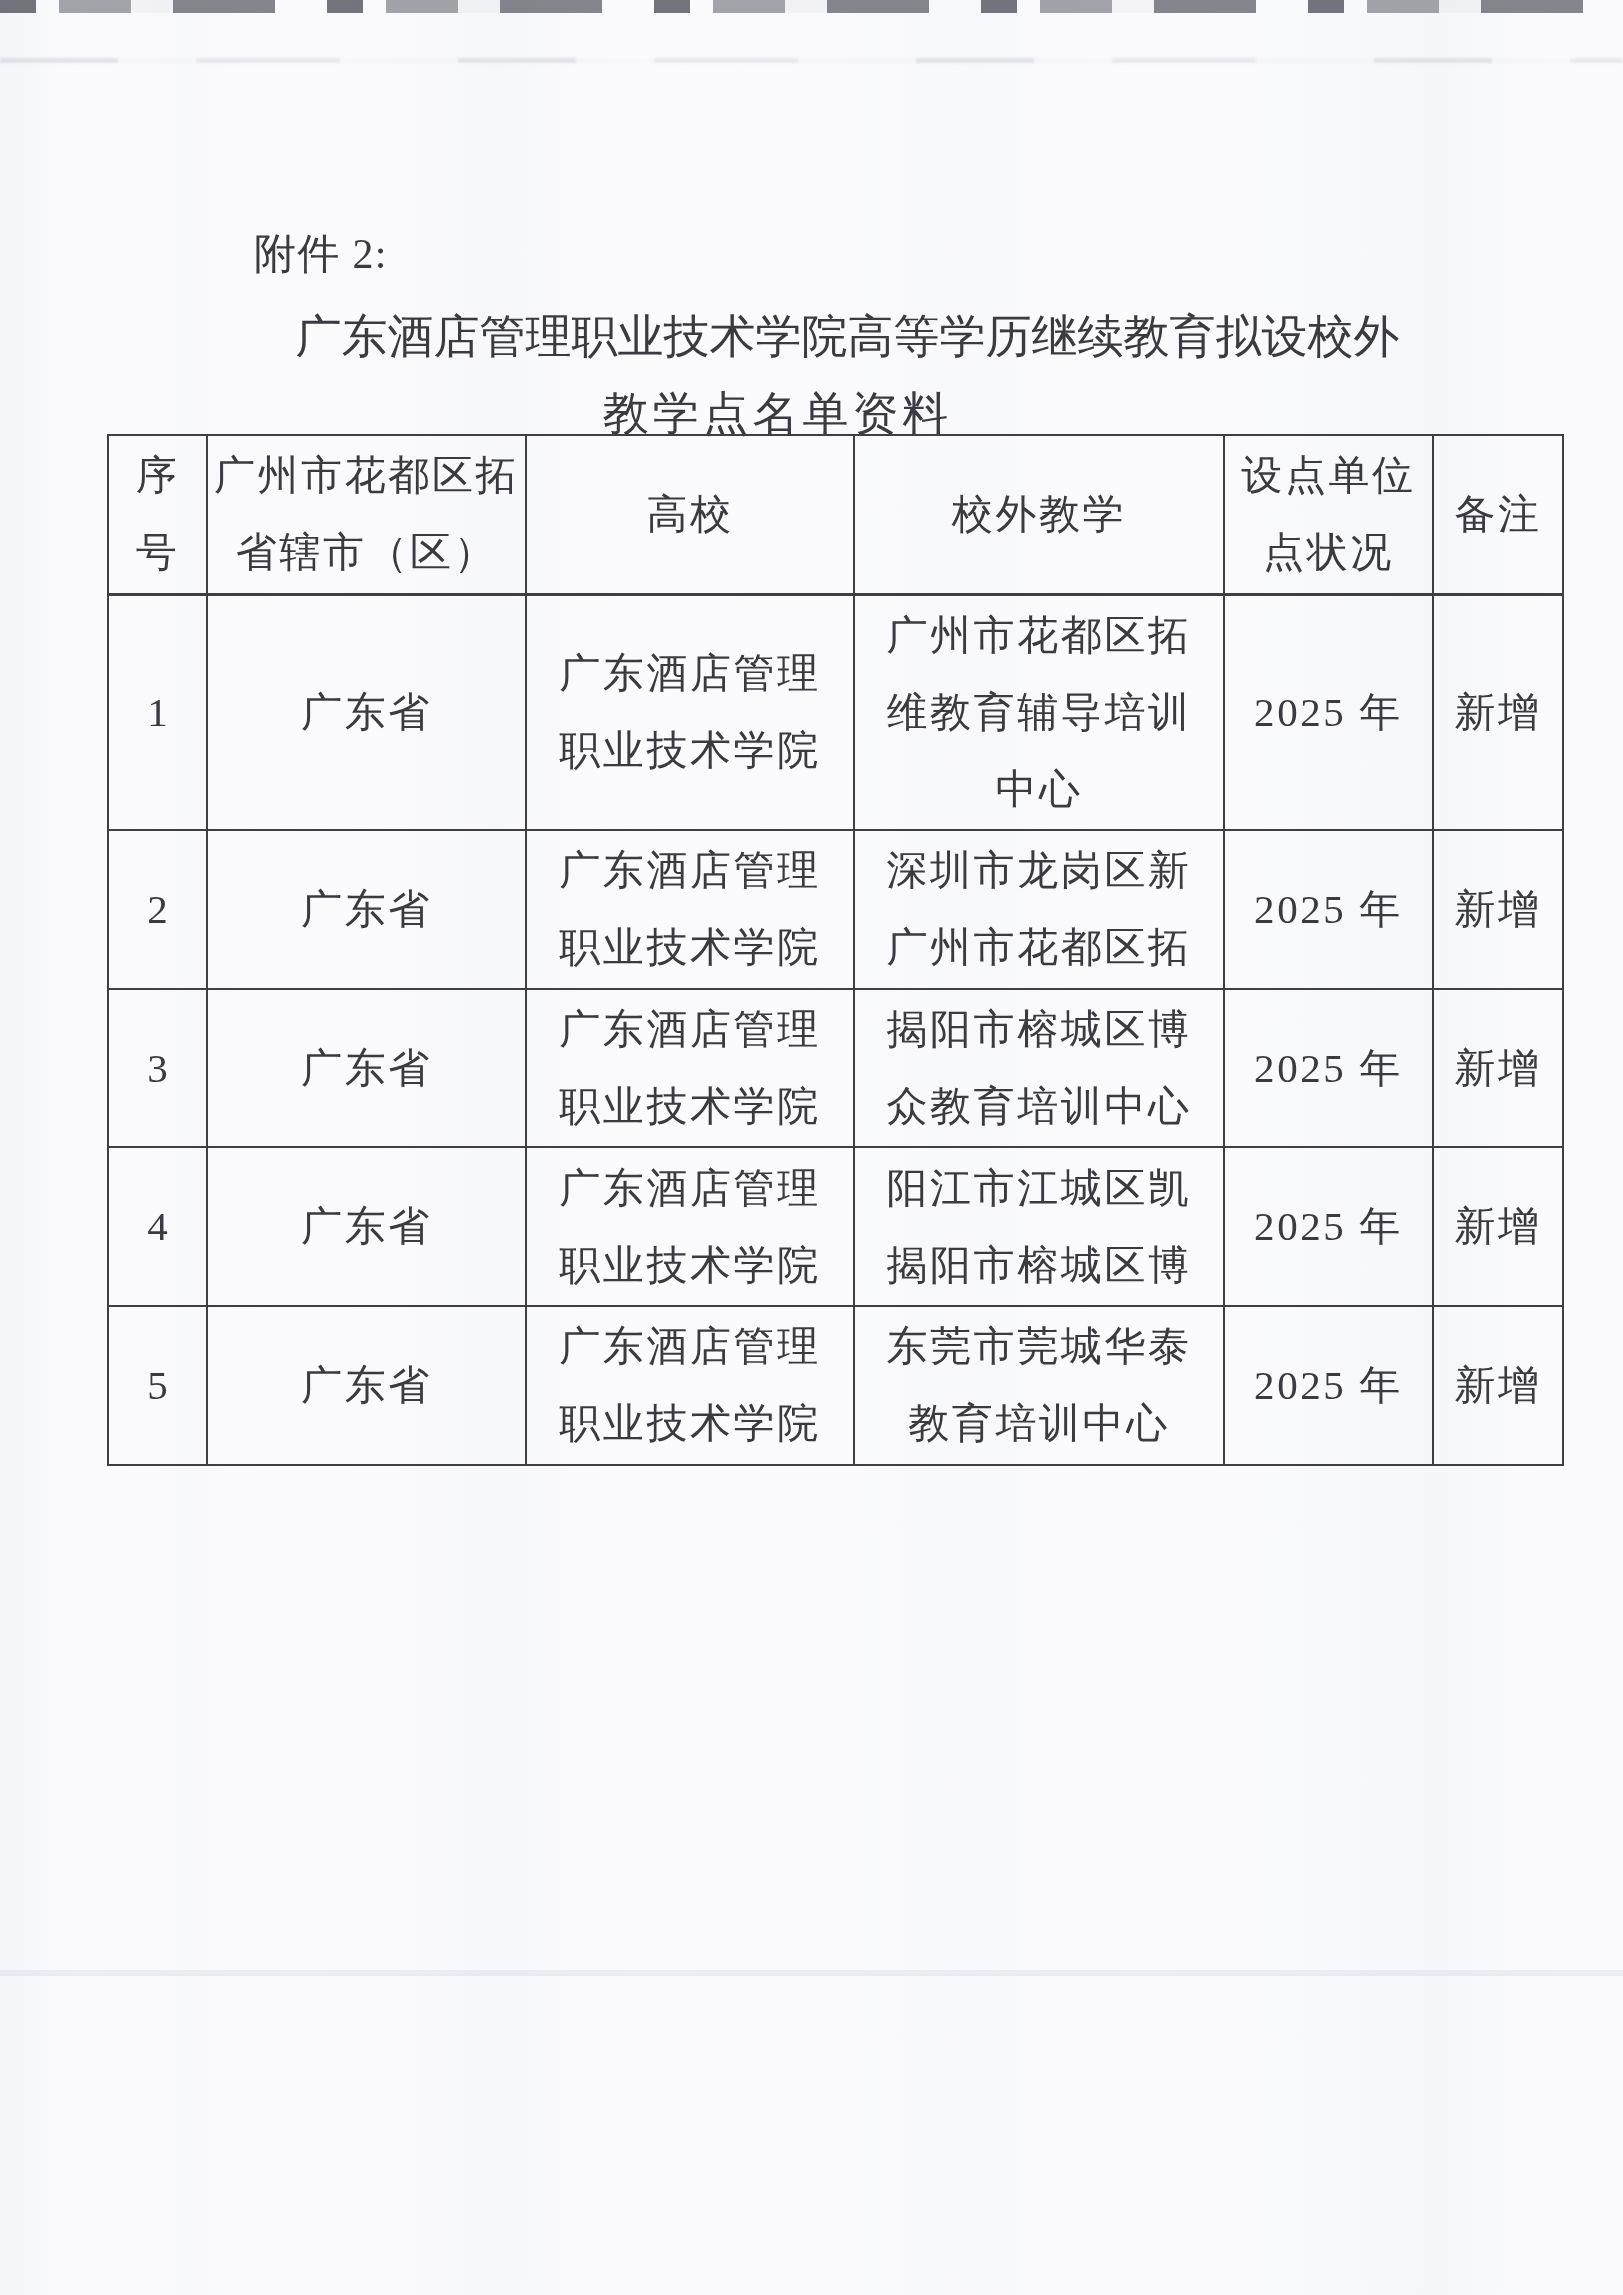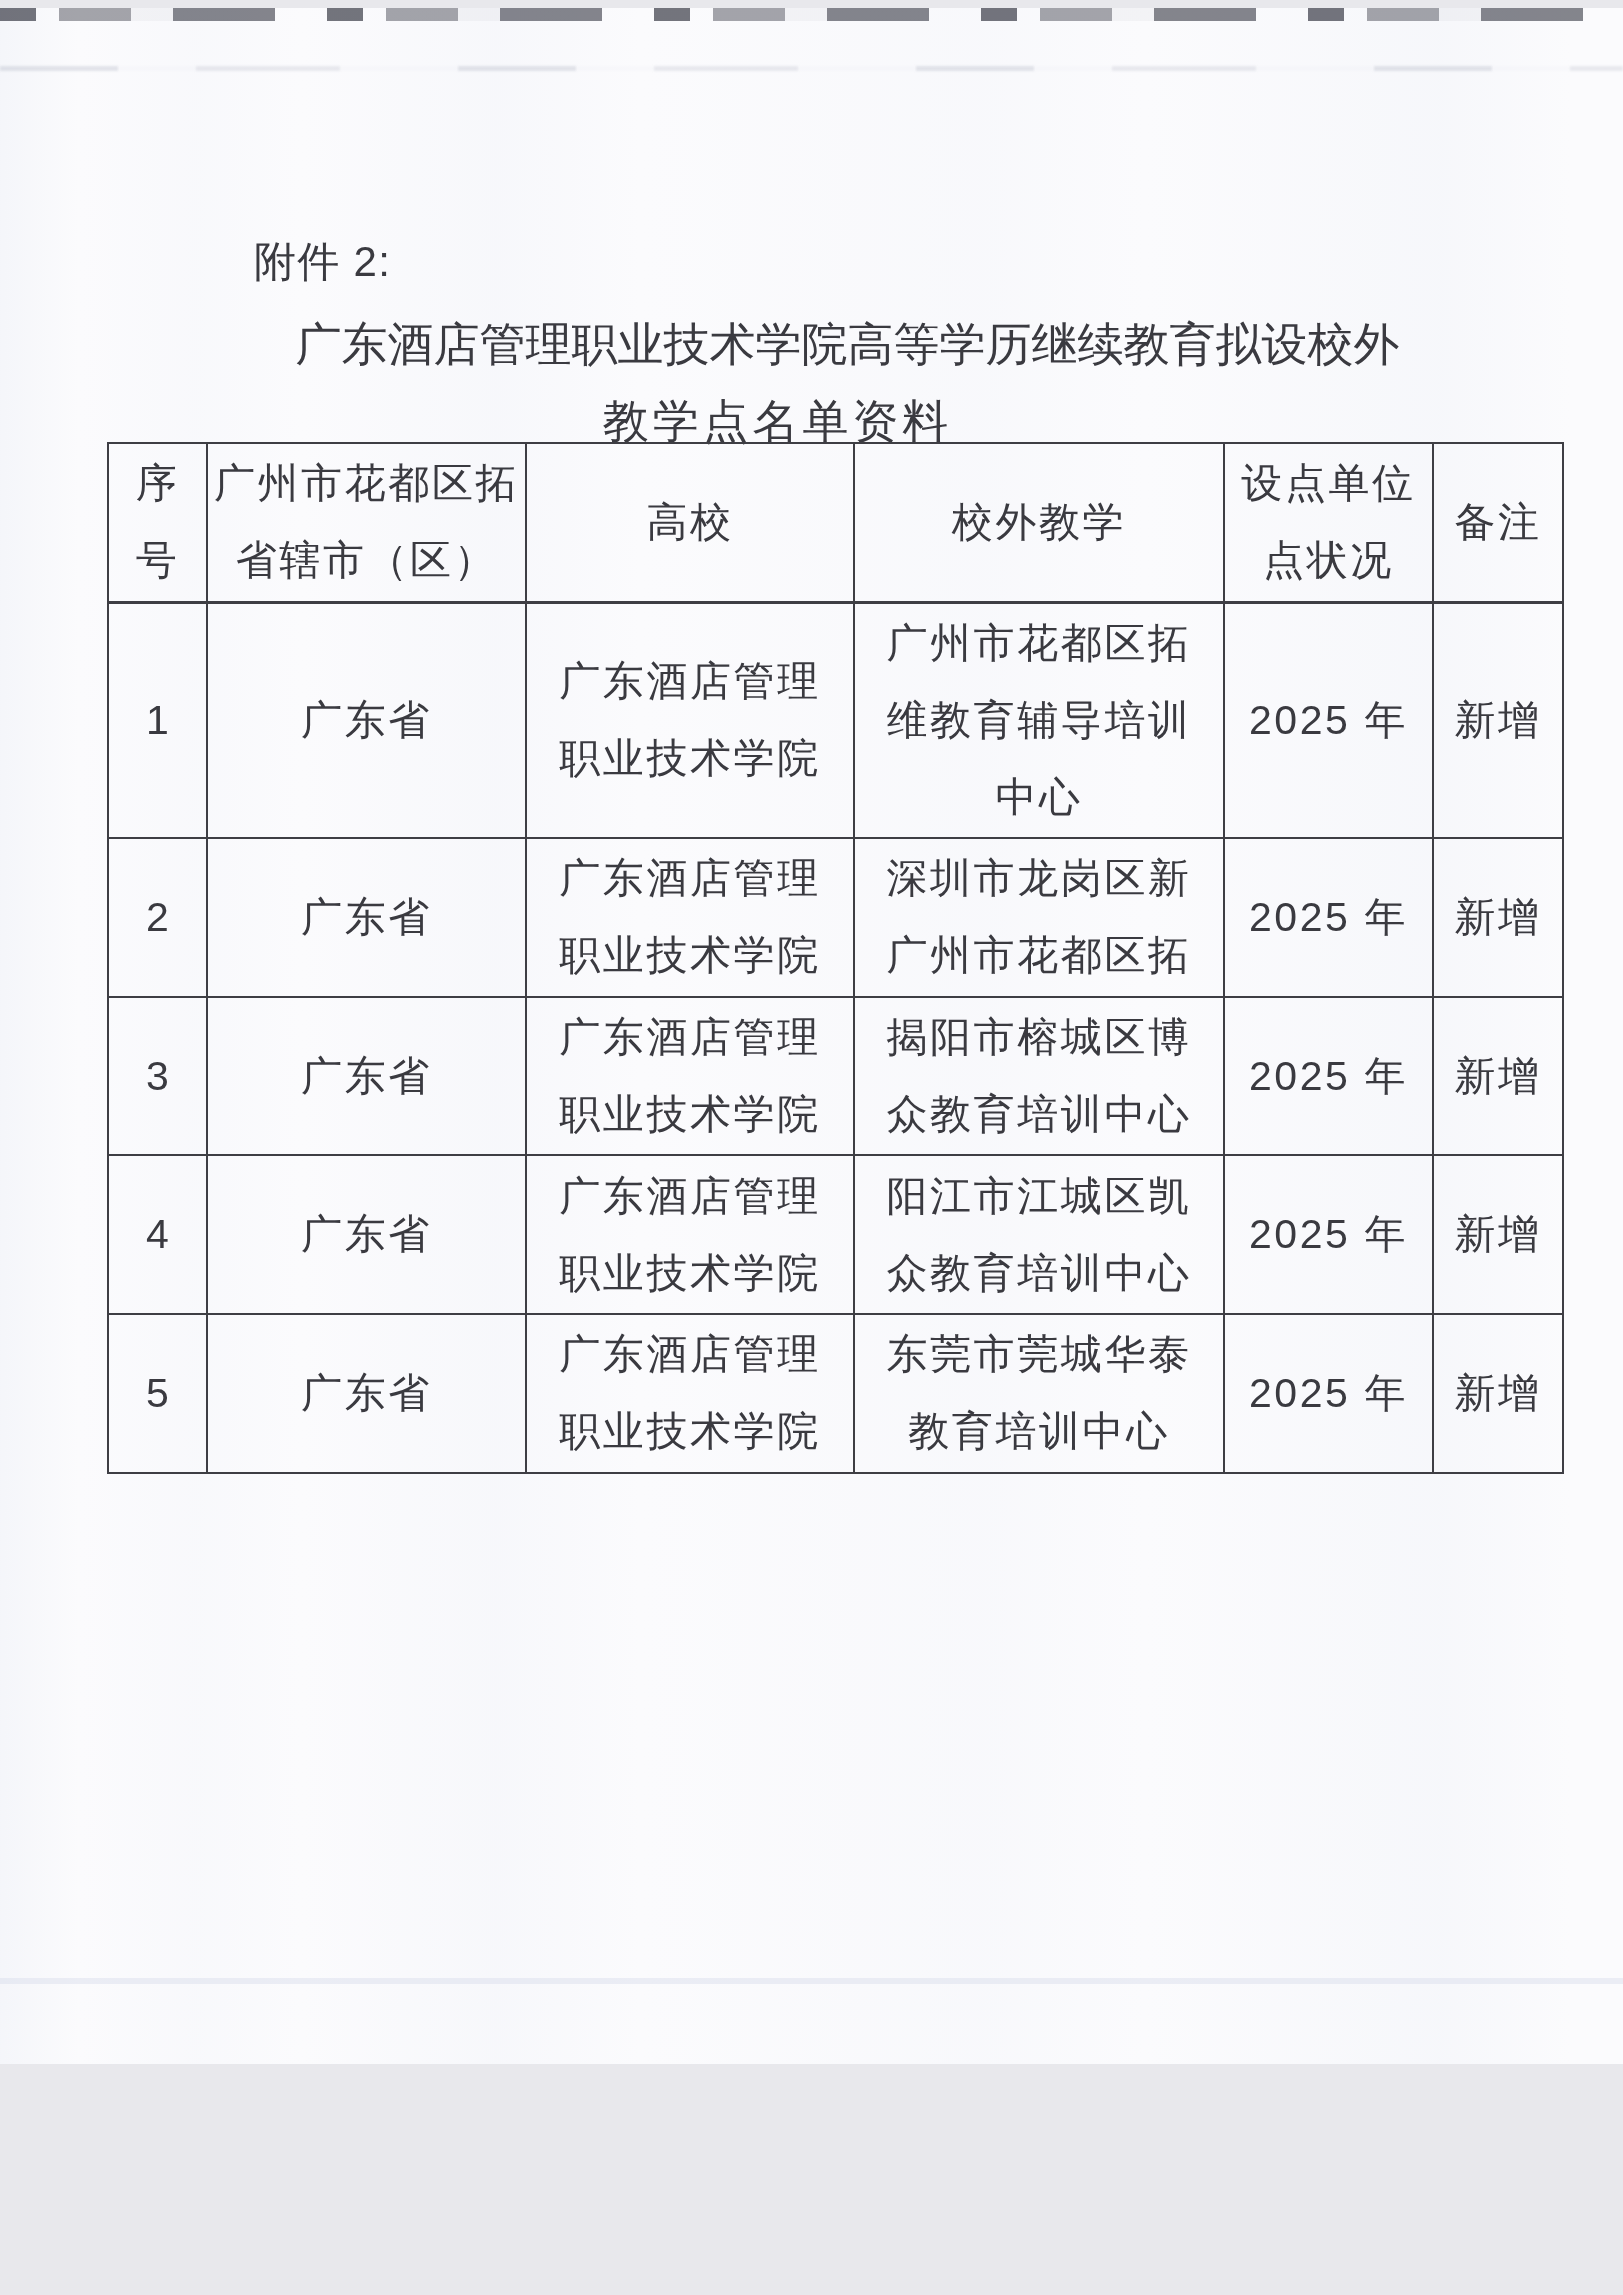--- a/index.html
+++ b/index.html
@@ -3,27 +3,27 @@
 <meta charset="utf-8">
 <style>
   html, body {
     margin: 0;
     padding: 0;
     background: #e8e8ec;
   }
   .page {
     position: relative;
     width: 1623px;
-    height: 2056px;
-    margin: 8px auto;
+    height: 2295px;
+    margin: 0 auto;
     background:
       linear-gradient(90deg, rgba(233,236,244,0.35) 0px, rgba(251,251,253,0) 79px, rgba(240,242,248,0.25) 196px, rgba(251,251,253,0) 301px, rgba(238,240,247,0.3) 497px, rgba(251,251,253,0) 641px, rgba(240,242,248,0.28) 981px, rgba(251,251,253,0) 1145px, rgba(236,239,246,0.3) 1439px, rgba(251,251,253,0) 1570px),
       #fbfbfd;
     overflow: hidden;
-    font-family: Liberation Sans, sans-serif;
+    font-family: Liberation Serif, serif;
     color: #3a3a40;
   }
 
   
   .scan-noise-top {
     position: absolute;
     top: 0; left: 0; right: 0;
     height: 13px;
     background: repeating-linear-gradient(90deg,
       rgba(38,40,52,0.85) 0 36px,
@@ -181,21 +181,21 @@
 众教育培训中心</td>
         <td class="cell-status">2025 年</td>
         <td class="cell-remark">新增</td>
       </tr>
       <tr class="row-normal">
         <td class="cell-index">4</td>
         <td class="cell-province">广东省</td>
         <td class="cell-college">广东酒店管理
 职业技术学院</td>
         <td class="cell-unit">阳江市江城区凯
-众教育培训中心</td>
+揭阳市榕城区博</td>
         <td class="cell-status">2025 年</td>
         <td class="cell-remark">新增</td>
       </tr>
       <tr class="row-last">
         <td class="cell-index">5</td>
         <td class="cell-province">广东省</td>
         <td class="cell-college">广东酒店管理
 职业技术学院</td>
         <td class="cell-unit">东莞市莞城华泰
 教育培训中心</td>

